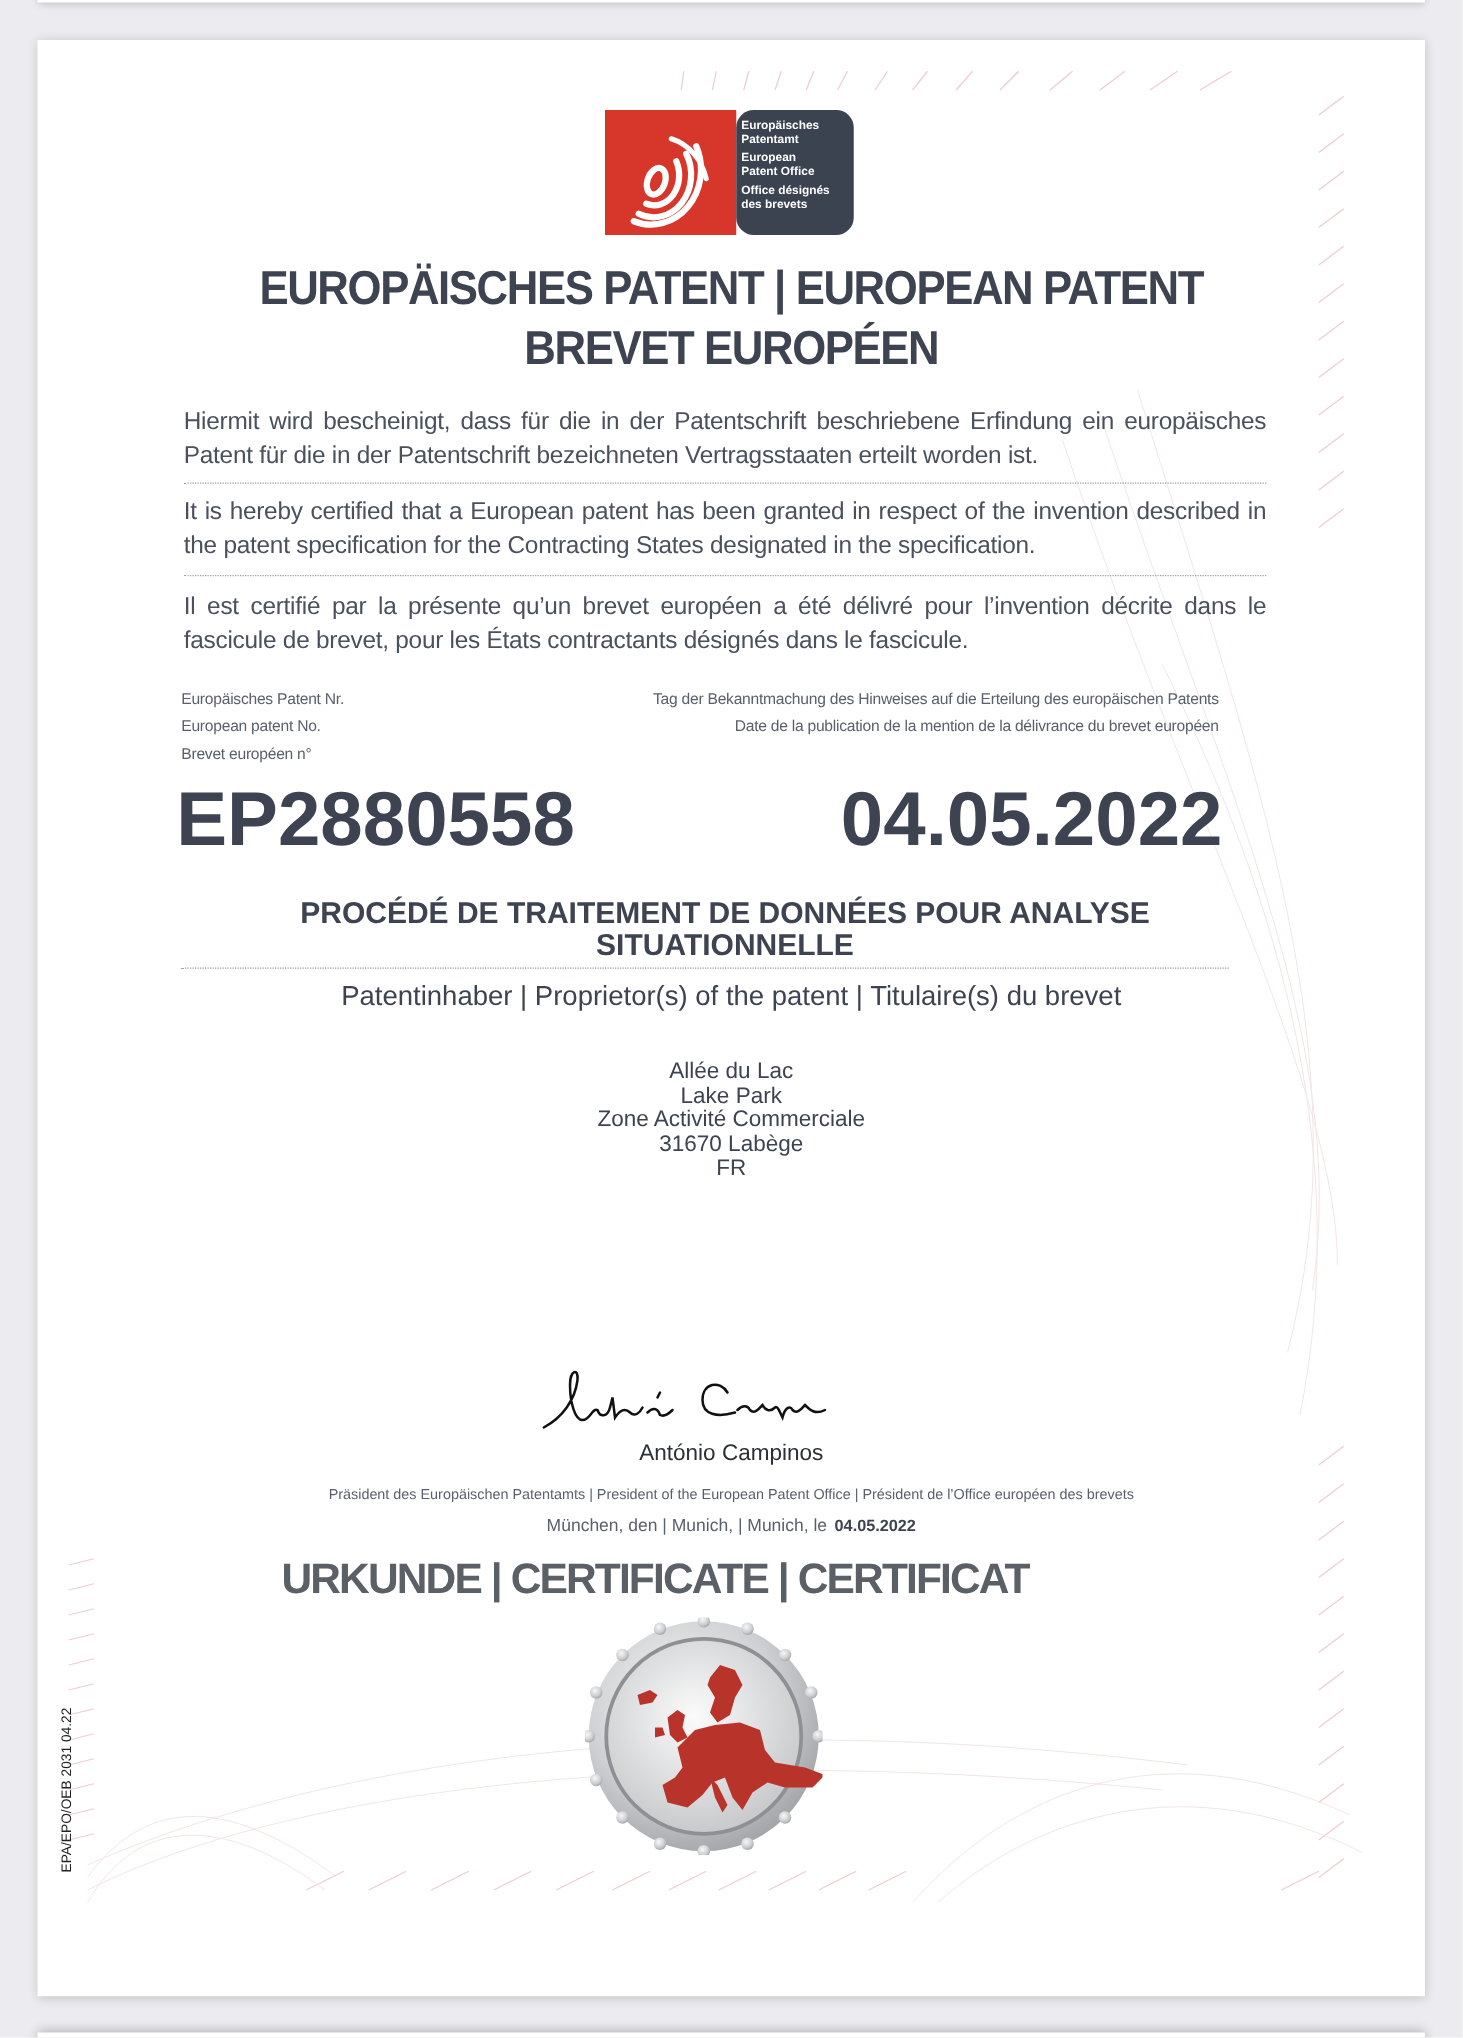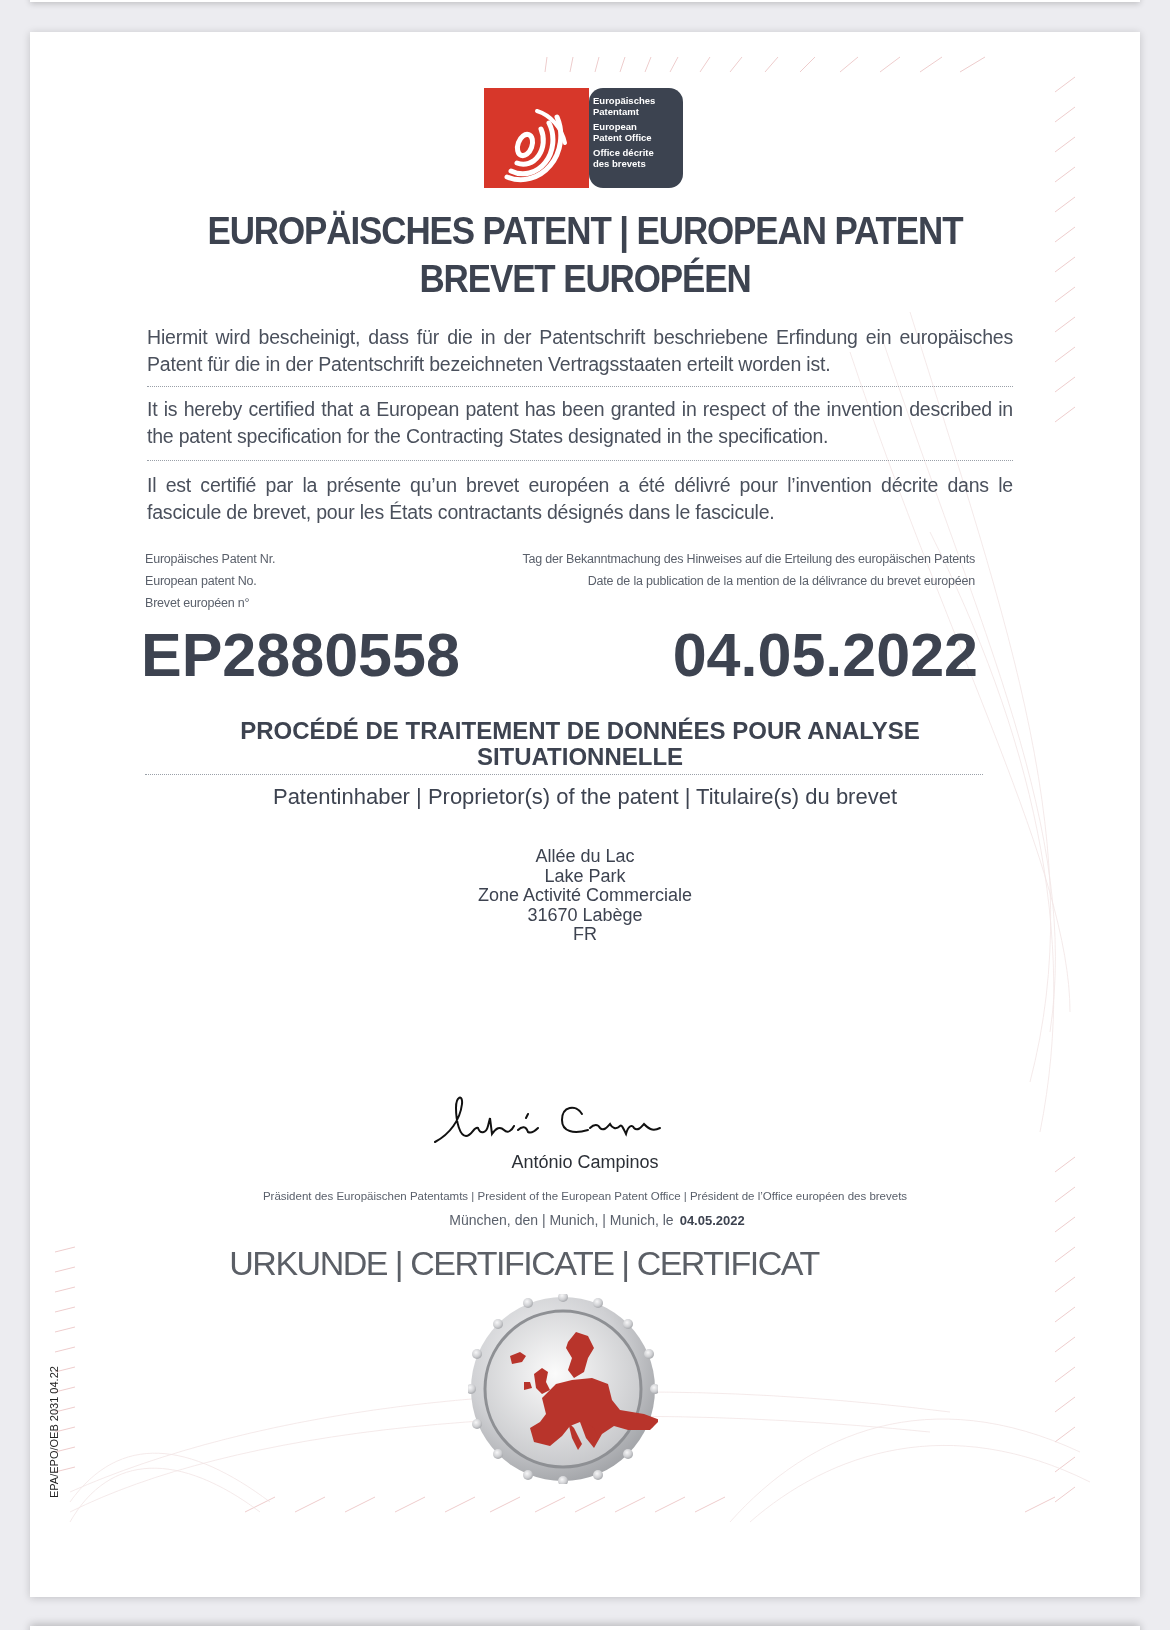--- a/index.html
+++ b/index.html
@@ -42,21 +42,21 @@
   .inv-title {
     left: 140px; width: 820px; text-align: center; font-size: 24px; font-weight: bold; color: #3d4350; line-height: 26px;
   }
   .prop-label { left: 0; width: 1110px; text-align: center; font-size: 22px; color: #3d4350; }
   .address { left: 0; width: 1110px; text-align: center; font-size: 18px; color: #3d4350; line-height: 19.5px; }
   .address .name { font-weight: bold; }
   .sig-name { left: 0; width: 1110px; text-align: center; font-size: 18px; color: #2b2f36; }
   .president { left: 0; width: 1110px; text-align: center; font-size: 11.5px; color: #5a606b; }
   .place { left: 0; width: 1110px; text-align: center; font-size: 14px; color: #5a606b; }
   .place b { color: #3d4350; font-size: 13px; margin-left: 6px; }
-  .cert { left: 0; width: 988px; text-align: center; font-size: 34px; color: #5b5f66; letter-spacing: -1.5px; font-weight: normal; }
+  .cert { left: 0; width: 988px; text-align: center; font-size: 34px; color: #5b5f66; letter-spacing: -1.5px; font-weight: bold; }
   .form-code {
     left: 18px; top: 1466px; font-size: 11px; color: #222; transform: rotate(-90deg); transform-origin: left top; white-space: nowrap;
   }
 </style>
 </head>
 <body>
 
 <div class="prev-page"></div>
 
 <div class="page">
@@ -148,21 +148,21 @@
           <path d="M 20 70 A 20 24 0 0 0 44 36" stroke-width="5"></path>
           <path d="M 14 78 A 30 34 0 0 0 52 30" stroke-width="5"></path>
           <path d="M 10 84 A 40 44 0 0 0 60 24" stroke-width="5"></path>
           <path d="M 40 18 A 40 44 0 0 1 68 50" stroke-width="4"></path>
         </g>
       </svg>
     </div>
     <div class="logo-dark">
       <div><span>Europäisches</span><br><span>Patentamt</span></div>
       <div><span>European</span><br><span>Patent Office</span></div>
-      <div><span>Office décrite</span><br><span>des brevets</span></div>
+      <div><span>Office désignés</span><br><span>des brevets</span></div>
     </div>
   </div>
 
   <div class="abs title" style="top:178px;">EUROPÄISCHES PATENT | EUROPEAN PATENT</div>
   <div class="abs title" style="top:226px;">BREVET EUROPÉEN</div>
 
   <div class="abs para" style="top:292px;">Hiermit wird bescheinigt, dass für die in der Patentschrift beschriebene Erfindung ein europäisches Patent für die in der Patentschrift bezeichneten Vertragsstaaten erteilt worden ist.</div>
   <div class="abs dots" style="top:354px;"></div>
   <div class="abs para" style="top:364px;">It is hereby certified that a European patent has been granted in respect of the invention described in the patent specification for the Contracting States designated in the specification.</div>
   <div class="abs dots" style="top:428px;"></div>
@@ -198,21 +198,21 @@
 
   <svg class="abs" style="left:400px; top:1058px;" width="250" height="60" viewBox="0 0 250 60" xmlns="http://www.w3.org/2000/svg">
     <g fill="none" stroke="#111" stroke-width="2" stroke-linecap="round">
       <path d="M 5 52 C 20 44, 30 30, 32 14 C 33 4, 26 6, 26 18 C 26 32, 30 46, 36 46 C 42 46, 44 36, 48 38 C 50 44, 56 44, 58 36 L 60 28 L 62 44 C 66 38, 70 36, 74 40 C 78 44, 82 40, 84 36 M 88 40 C 92 36, 96 36, 98 42 C 102 44, 106 40, 108 38 M 96 28 L 98 24"></path>
       <path d="M 152 24 C 146 14, 132 16, 132 30 C 132 42, 144 44, 158 40 M 160 38 C 164 34, 168 34, 170 38 C 174 42, 178 36, 180 34 C 182 38, 186 40, 190 36 C 192 34, 194 40, 196 44 C 198 36, 202 34, 204 38 C 208 42, 212 36, 214 34 C 218 38, 222 42, 230 38"></path>
     </g>
   </svg>
 
   <div class="abs sig-name" style="top:1120px;">António Campinos</div>
   <div class="abs president" style="top:1158px;">Präsident des Europäischen Patentamts | President of the European Patent Office | Président de l’Office européen des brevets</div>
-  <div class="abs place" style="top:1180px;margin-left:12px;">
+  <div class="abs place" style="top:1180px;">
     <span>München, den | Munich, | Munich, le</span><b>04.05.2022</b>
   </div>
 
   <div class="abs cert" style="top:1212px;">URKUNDE | CERTIFICATE | CERTIFICAT</div>
 
   <svg class="abs" style="left:438px; top:1262px;" width="190" height="190" viewBox="0 0 190 190" xmlns="http://www.w3.org/2000/svg">
     <defs>
       <radialGradient id="metal" cx="40%" cy="35%" r="70%">
         <stop offset="0%" stop-color="#f7f7f8"></stop>
         <stop offset="60%" stop-color="#cfd0d3"></stop>

